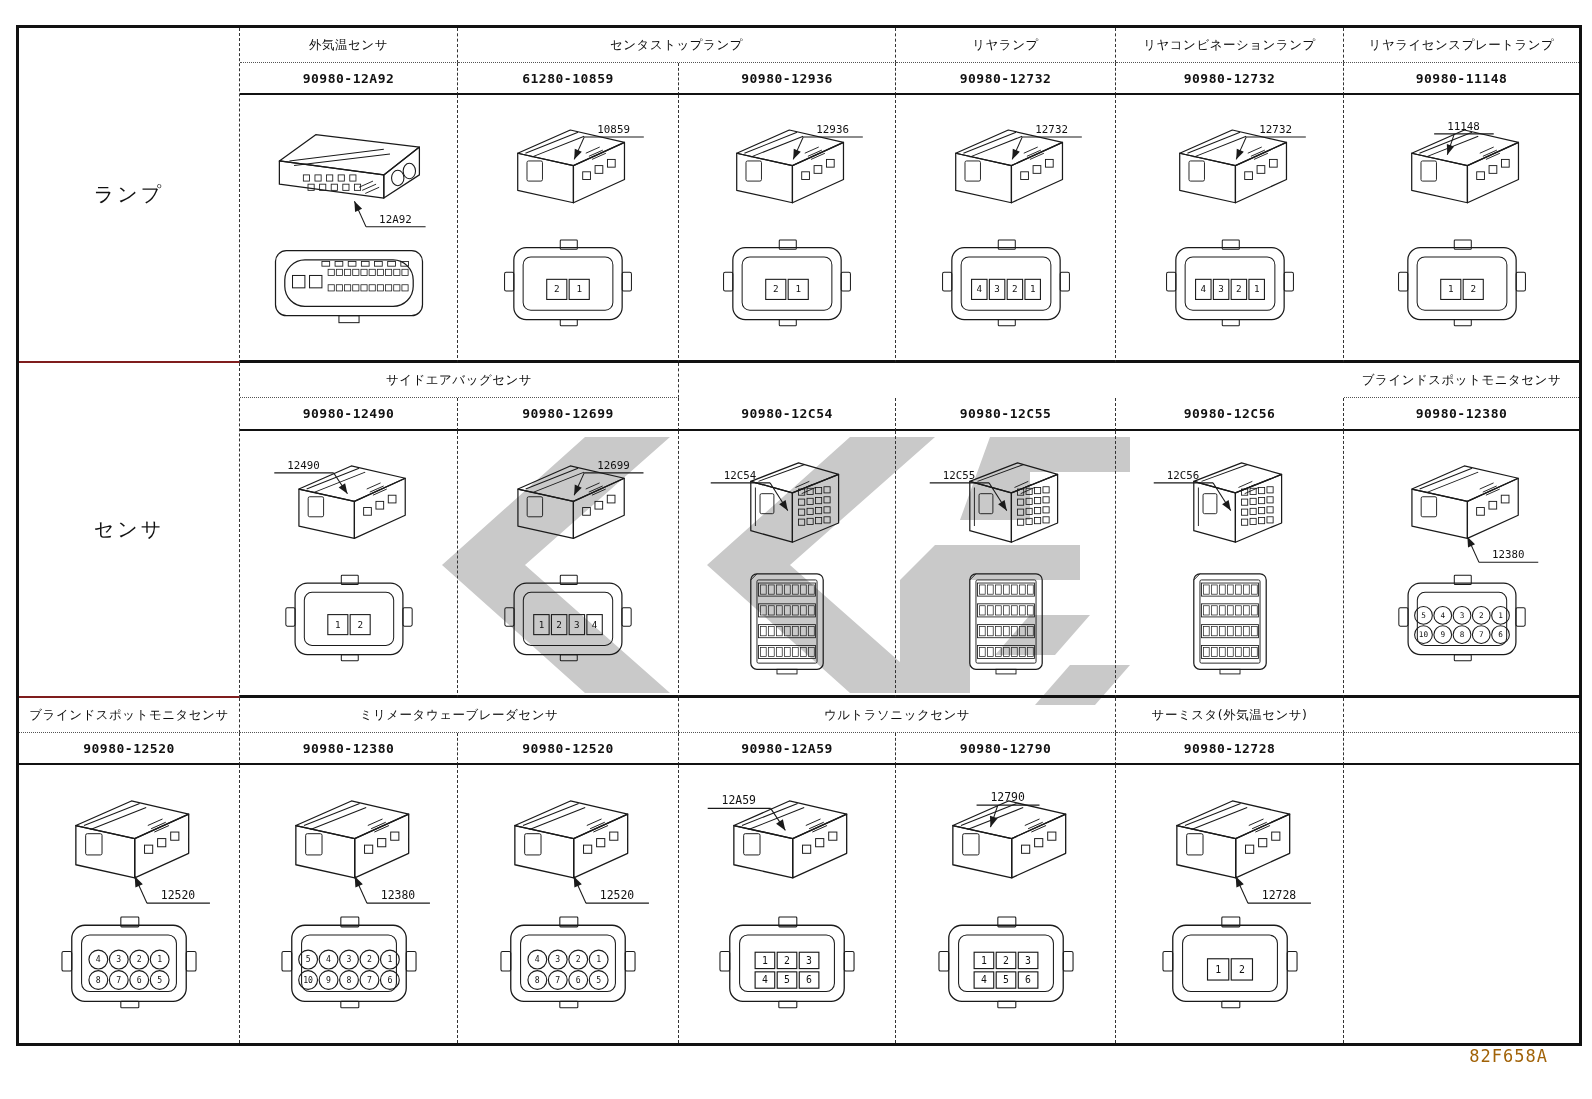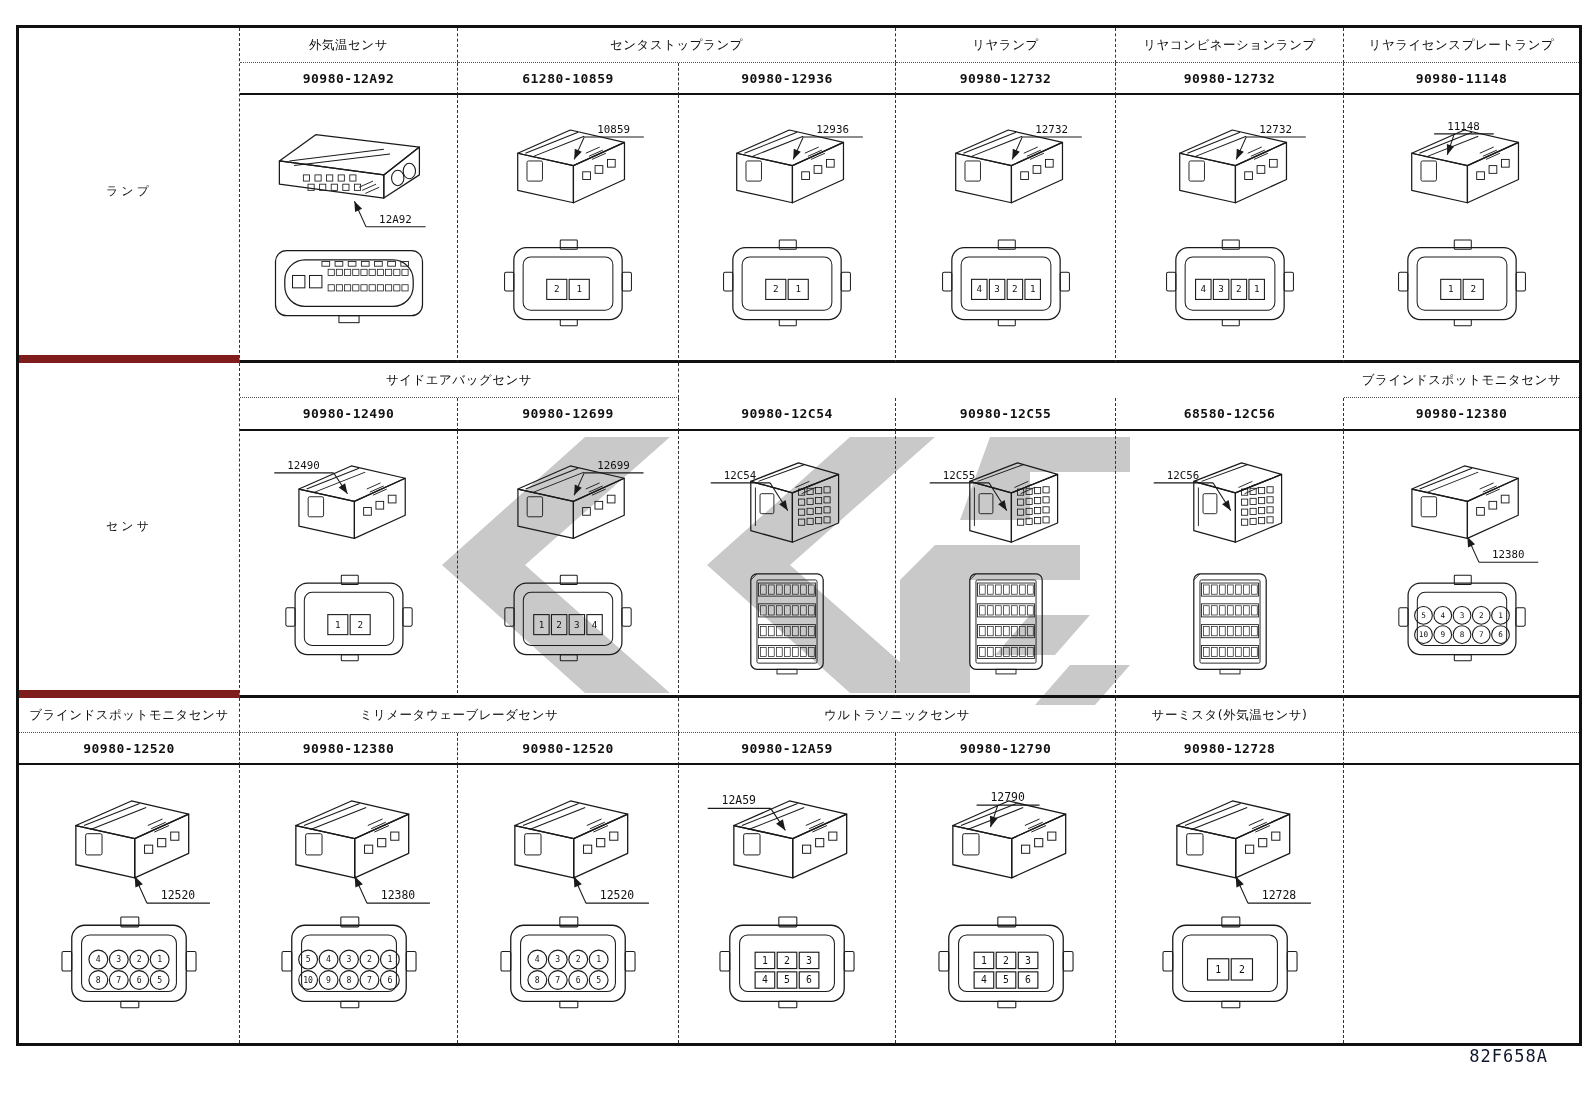--- a/index.html
+++ b/index.html
@@ -11,25 +11,25 @@
         grid-template-columns:221px 218px 221px 217px 220px 228px 235px;
         grid-template-rows:35px 32px 268px 35px 33px 267px 35px 32px 278px;}
   .cell{position:relative;z-index:2;border-right:1px dashed #333;box-sizing:border-box;
         display:flex;align-items:center;justify-content:center;background:transparent;}
   .lastcol{border-right:none;}
   .name{font-size:12.5px;letter-spacing:0.5px;border-bottom:1px dotted #555;white-space:nowrap;overflow:hidden;}
   .part{font-family:"DejaVu Sans Mono",monospace;font-weight:700;font-size:13px;
         border-bottom:2px solid #111;letter-spacing:0.5px;}
   .draw{border-bottom:3px solid #111;flex-direction:column;justify-content:center;padding:18px 0;}
   .draw.b3{border-bottom:none;}
-  .side{font-size:12px;letter-spacing:3px;border-bottom:8px solid #7f1d1d;font-family:Liberation Mono, monospace;}
+  .side{font-size:20px;letter-spacing:3px;border-bottom:2px solid #7f1d1d;font-family:Liberation Mono, monospace;}
   .connector{width:100%;height:100%;display:flex;align-items:center;justify-content:center;}
   .connector svg{width:188px;height:auto;max-height:100%;}
   .footer-code{position:absolute;right:44px;top:1046px;z-index:1;
-        font-family:"DejaVu Sans Mono",monospace;font-size:17px;color:#0f172a;letter-spacing:1px;}
+        font-family:"DejaVu Sans Mono",monospace;font-size:17px;color:#a16207;letter-spacing:1px;}
 </style>
 </head>
 <body>
 
 <div class="page">
 
   <div class="watermark">
     <svg viewBox="0 0 720 285" width="720" height="285">
       <g fill="#c9c9c9">
         <polygon points="155,12 240,12 95,140 240,268 155,268 12,140"></polygon>
@@ -316,21 +316,21 @@
 
     <div class="cell side" style="grid-area:4/1/span 3/span 1">センサ</div>
 
     <div class="cell name" style="grid-row:4;grid-column:2/span 2">サイドエアバッグセンサ</div>
     <div class="cell name lastcol" style="grid-row:4;grid-column:7">ブラインドスポットモニタセンサ</div>
 
     <div class="cell part" style="grid-row:5;grid-column:2">90980-12490</div>
     <div class="cell part" style="grid-row:5;grid-column:3">90980-12699</div>
     <div class="cell part" style="grid-row:5;grid-column:4">90980-12C54</div>
     <div class="cell part" style="grid-row:5;grid-column:5">90980-12C55</div>
-    <div class="cell part" style="grid-row:5;grid-column:6">68580-12C56</div>
+    <div class="cell part" style="grid-row:5;grid-column:6">90980-12C56</div>
     <div class="cell part lastcol" style="grid-row:5;grid-column:7">90980-12380</div>
 
     <div class="cell draw" style="grid-row:6;grid-column:2">
         <div class="connector">
           <svg viewBox="0 0 210 296">
             <g>
               <polygon points="40,52 108,22 178,38 112,68" fill="none" stroke="#1a1a1a" stroke-width="1.6" stroke-linejoin="round"></polygon>
               <polygon points="178,38 178,86 112,116 112,68" fill="none" stroke="#1a1a1a" stroke-width="1.6" stroke-linejoin="round"></polygon>
               <polygon points="40,52 40,100 112,116 112,68" fill="none" stroke="#1a1a1a" stroke-width="1.6" stroke-linejoin="round"></polygon>
               <line x1="50" y1="52" x2="118" y2="25" stroke="#1a1a1a" stroke-width="1.3"></line>

